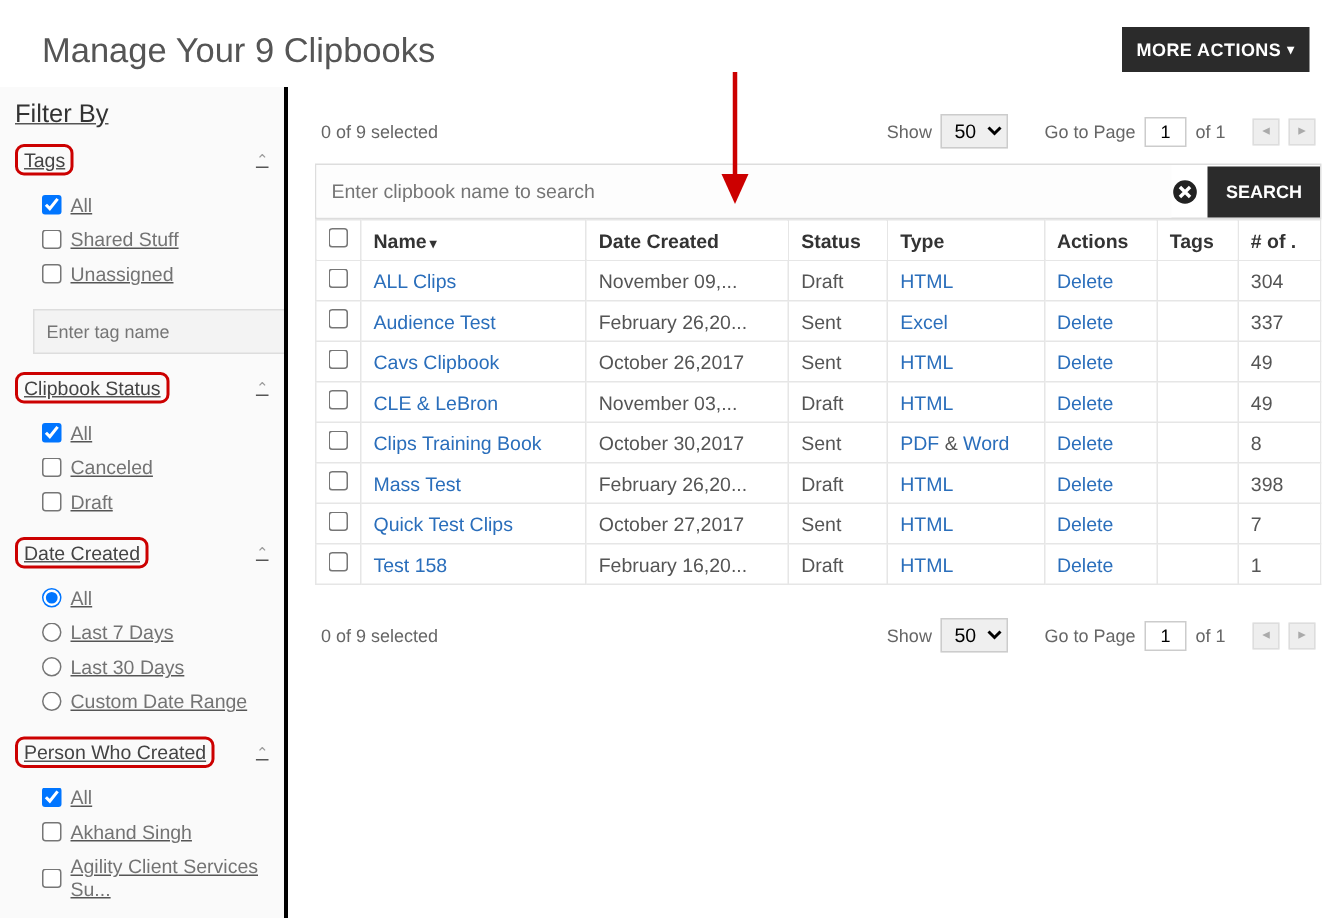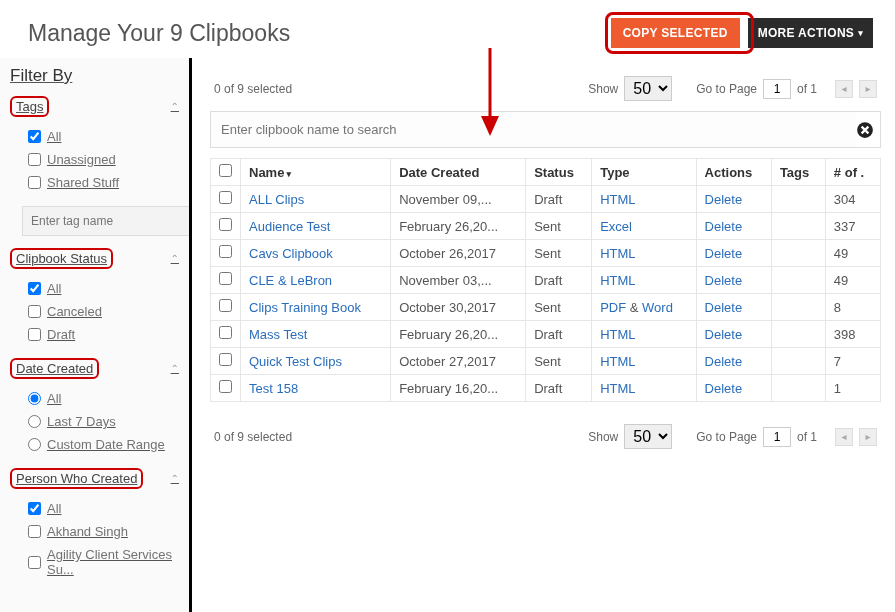--- a/index.html
+++ b/index.html
@@ -26,25 +26,25 @@
 .opts { padding: 4px 10px 8px 28px; }
 .opt { display: flex; align-items: center; padding: 4px 0; color: #737373; font-size: 13px; }
 .opt input { margin-right: 6px; }
 .tag-input { width: 90%; margin: 4px 10px 8px 22px; padding: 7px 8px; border: 1px solid #ddd; background: #f3f3f3; font-size: 12px; color: #888; }
 
 .content { flex: 1; padding: 10px 14px 10px 18px; overflow: hidden; display: flex; flex-direction: column; }
 
 .row-tools { display: flex; align-items: center; padding: 8px 4px 10px 4px; font-size: 12px; color: #666; }
 .row-tools .left { flex: 1; }
 .row-tools .pager { display: flex; align-items: center; gap: 6px; }
-.sel50 { border: 1px solid #ccc; padding: 2px 4px; font-size: 16px; }
+.sel50 { border: 1px solid #ccc; padding: 2px 4px; font-size: 13px; }
 .pgnum { width: 28px; border: 1px solid #ccc; padding: 2px 4px; font-size: 12px; text-align: center; }
 .pagnav { background: #eee; border: 1px solid #ddd; width: 18px; height: 18px; color: #aaa; font-size: 10px; line-height: 16px; text-align: center; }
 
-.searchbar { display: flex; align-items: center; border: 1px solid #ddd; padding: 0; margin-bottom: 10px; }
+.searchbar { display: flex; align-items: center; border: 1px solid #ddd; padding: 0; }
 .searchbar input { flex: 1; border: none; padding: 10px 10px; font-size: 13px; color: #888; outline: none; background: #fdfdfd; }
 .clear-icon { width: 18px; height: 18px; margin-right: 6px; cursor: pointer; }
 .btn-search { background: #2b2b2b; color: #fff; font-weight: bold; font-size: 12px; padding: 10px 12px; border: none; cursor: pointer; }
 
 .tbl-wrap { overflow-x: auto; }
 table { width: 100%; border-collapse: collapse; font-size: 13px; }
 th, td { border: 1px solid #e6e6e6; padding: 5px 8px; text-align: left; white-space: nowrap; }
 th { color: #333; font-weight: bold; background: #fff; position: relative; }
 th.name .sort { font-size: 9px; margin-left: 2px; }
 .lnk { color: #2a6ebb; cursor: pointer; }
@@ -52,23 +52,20 @@
 td, th { height: 23px; }
 
 .arrow-annot { position: absolute; left: 475px; top: 48px; pointer-events: none; }
 .arrow-annot svg { display: block; }
 </style>
 </head>
 <body>
 
 <div class="topbar">
   <div class="page-title">Manage Your 9 Clipbooks</div>
-  <span class="copy-wrap">
-    <button class="btn-orange">COPY SELECTED</button>
-  </span>
   <button class="btn-dark">
     <span>MORE ACTIONS</span>
     <span class="chev">▾</span>
   </button>
 </div>
 
 <div class="main">
   <div class="sidebar">
     <div class="filter-title">Filter By</div>
 
@@ -76,25 +73,25 @@
       <span class="red-outline"><span class="lbl">Tags</span></span>
       <span class="chev-up">⌃</span>
     </div>
     <div class="opts" id="tags-opts">
         <div class="opt">
           <input type="checkbox" checked="" style="">
           <span>All</span>
         </div>
         <div class="opt">
           <input type="checkbox" style="">
+          <span>Shared Stuff</span>
+        </div>
+        <div class="opt">
+          <input type="checkbox" style="">
           <span>Unassigned</span>
-        </div>
-        <div class="opt">
-          <input type="checkbox" style="">
-          <span>Shared Stuff</span>
         </div>
       </div>
     <input class="tag-input" placeholder="Enter tag name" style="">
 
     <div class="section-head">
       <span class="red-outline"><span class="lbl">Clipbook Status</span></span>
       <span class="chev-up">⌃</span>
     </div>
     <div class="opts" id="status-opts">
         <div class="opt">
@@ -116,20 +113,24 @@
       <span class="chev-up">⌃</span>
     </div>
     <div class="opts" id="date-opts">
         <div class="opt">
           <input type="radio" name="date-opts" checked="" style="">
           <span>All</span>
         </div>
         <div class="opt">
           <input type="radio" name="date-opts" style="">
           <span>Last 7 Days</span>
+        </div>
+        <div class="opt">
+          <input type="radio" name="date-opts" style="">
+          <span>Last 30 Days</span>
         </div>
         <div class="opt">
           <input type="radio" name="date-opts" style="">
           <span>Custom Date Range</span>
         </div>
       </div>
 
     <div class="section-head">
       <span class="red-outline"><span class="lbl">Person Who Created</span></span>
       <span class="chev-up">⌃</span>
@@ -165,20 +166,21 @@
         <div class="pagnav">▸</div>
       </div>
     </div>
 
     <div class="searchbar">
       <input placeholder="Enter clipbook name to search" style="">
       <svg class="clear-icon" viewBox="0 0 16 16">
           <circle cx="8" cy="8" r="7" fill="#222"></circle>
           <path d="M5 5 L11 11 M11 5 L5 11" stroke="#fff" stroke-width="2"></path>
         </svg>
+      <button class="btn-search">SEARCH</button>
     </div>
 
     <div class="tbl-wrap">
       <table>
         <thead>
           <tr>
             <th class="chkcell"><input type="checkbox" style=""></th>
             <th class="name"><span>Name</span><span class="sort">▾</span></th>
             <th>Date Created</th>
             <th>Status</th>

